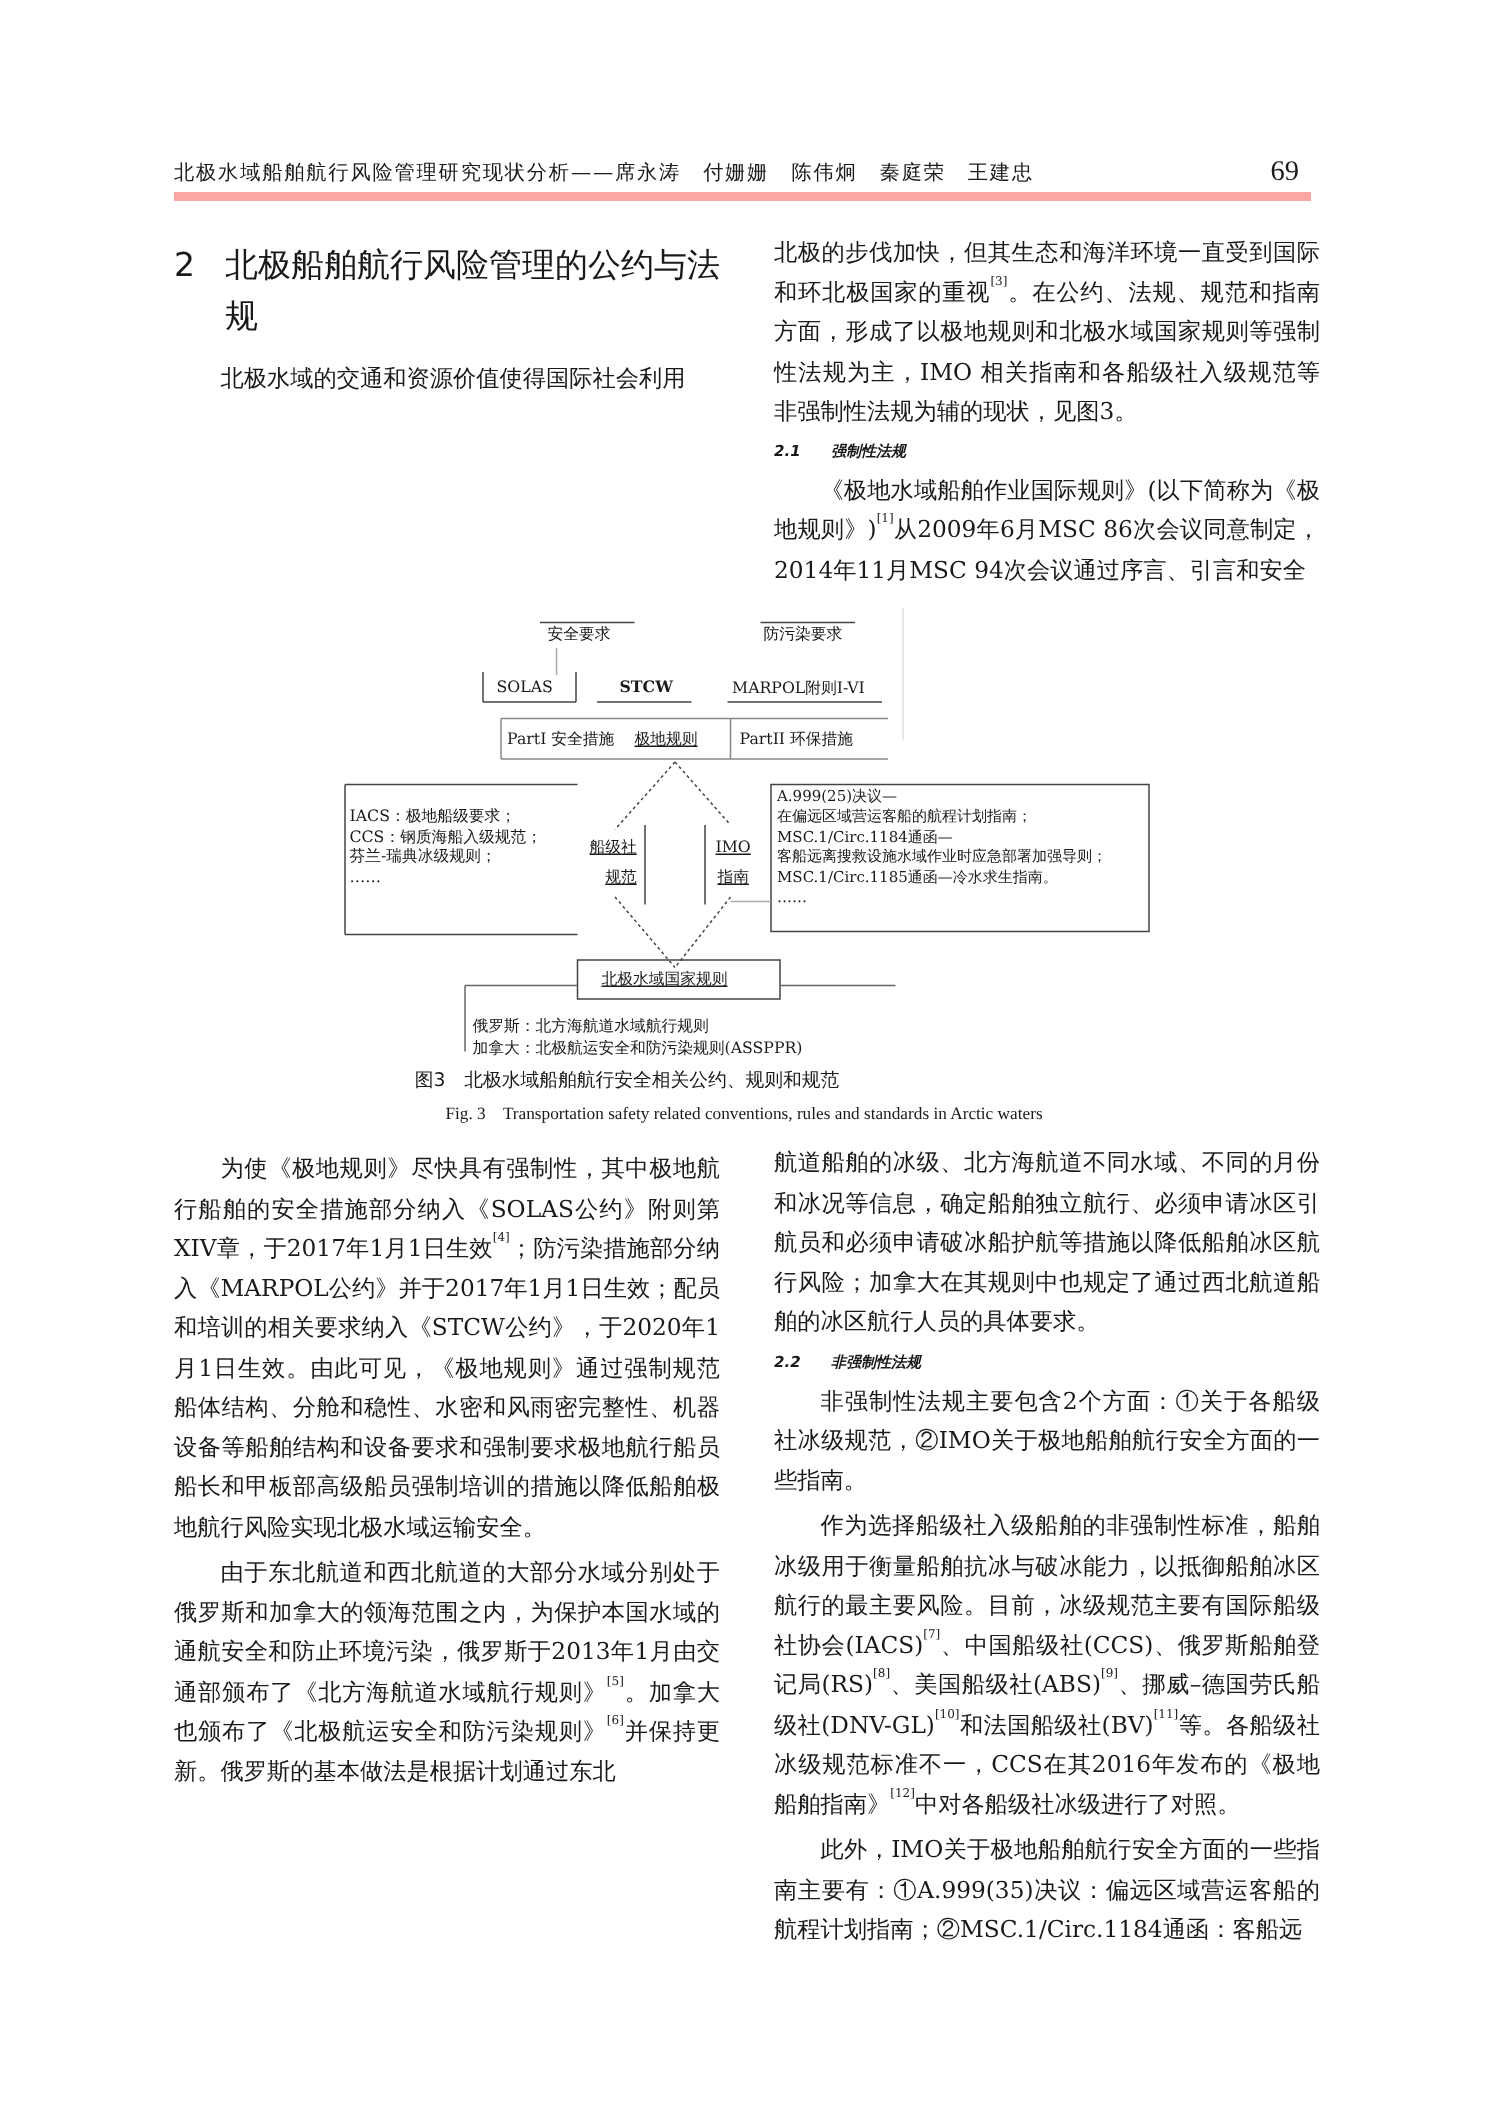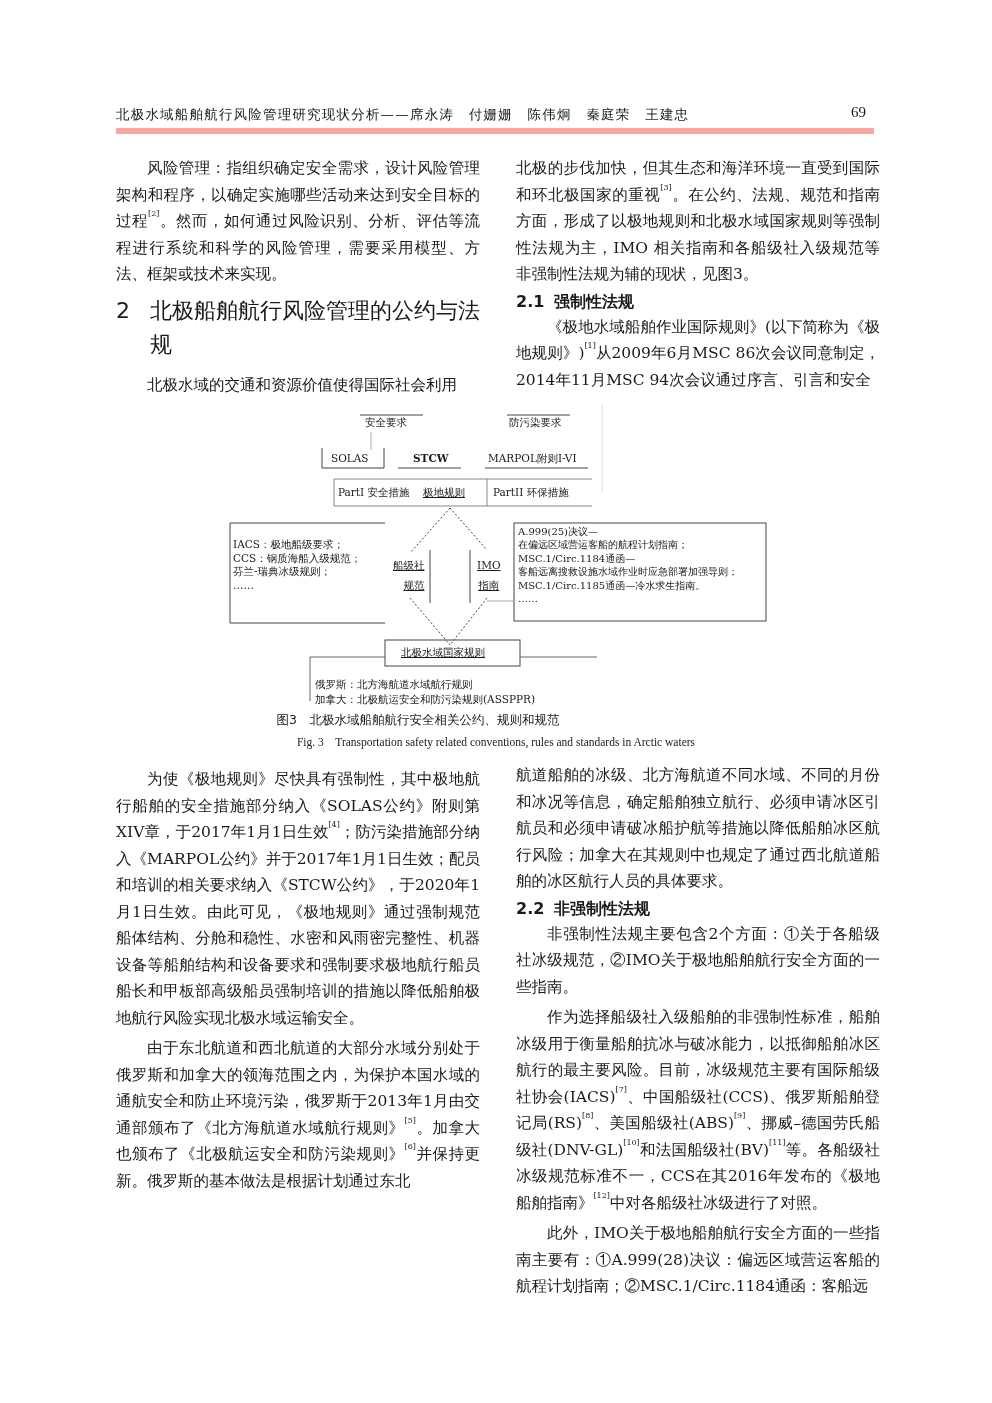--- a/index.html
+++ b/index.html
@@ -1,45 +1,44 @@
 <!DOCTYPE html>
 <html><head>
 <meta charset="utf-8">
 <style>
   html, body { margin:0; padding:0; background:#ffffff; }
   body { width:992px; height:1403px; position:relative; overflow:hidden;
          font-family:"DejaVu Serif", serif; color:#1a1a1a; }
   .header { position:absolute; left:116px; top:104px; width:758px; height:24px;
             border-bottom:6px solid #fca5a5; }
   .header .title { position:absolute; left:0; top:2px; font-size:13.5px; letter-spacing:1.2px; }
-  .header .page { position:absolute; right:8px; top:0; font-size:15px; font-family:"Liberation Serif", serif; }
+  .header .page { position:absolute; right:8px; top:0; font-size:19px; font-family:"Liberation Serif", serif; }
   .col { position:absolute; width:364px; font-size:15.5px; line-height:26.5px; text-align:justify; }
   .col p { margin:0; }
   .ind { text-indent:31px; }
   sup { font-size:8px; vertical-align:top; line-height:8px; position:relative; top:2px; }
   .h2 { font-size:22px; line-height:34px; margin:6px 0 10px 0; font-family:"DejaVu Sans", sans-serif; font-weight:normal; display:flex; }
   .h2 .num { width:34px; flex:none; }
-  .h3 { font-family:"DejaVu Sans", sans-serif; font-weight:bold; font-size:16px; line-height:24px; }
+  .h3 { font-family:"DejaVu Sans", sans-serif; font-weight:bold; font-size:10px; line-height:24px;font-style:italic; }
   .h3 .n { display:inline-block; width:38px; }
   .diagram { position:absolute; left:225px; top:405px; width:545px; height:300px; font-size:10.5px; font-family:"DejaVu Serif", serif; }
   .diagram .abs { position:absolute; white-space:nowrap; }
   .u { text-decoration:underline; }
   .caption-cn { position:absolute; left:0; width:836px; top:712px; text-align:center; font-size:12.5px; font-family:"DejaVu Sans", sans-serif; }
   .caption-en { position:absolute; left:0; width:992px; top:735px; text-align:center; font-size:11.5px; font-family:"Liberation Serif", serif; }
 </style>
 </head>
 <body>
 
 <div class="header">
   <span class="title">北极水域船舶航行风险管理研究现状分析——席永涛　付姗姗　陈伟炯　秦庭荣　王建忠</span>
   <span class="page">69</span>
 </div>
 
 <div class="col" style="left:116px; top:155px;">
-  <p class="ind"><span>风险管理：指组织确定安全需求，设计风险管理架构和程序，以确定实施哪些活动来达到安全目标的过程</span><sup>[2]</sup><span>。然而，如何通过风险识别、分析、评估等流程进行系统和科学的风险管理，需要采用模型、方法、框架或技术来实现。</span></p>
   <div class="h2">
     <span class="num">2</span>
     <span>北极船舶航行风险管理的公约与法规</span>
   </div>
   <p class="ind">北极水域的交通和资源价值使得国际社会利用</p>
 </div>
 
 <div class="col" style="left:516px; top:155px;">
   <p><span>北极的步伐加快，但其生态和海洋环境一直受到国际和环北极国家的重视</span><sup>[3]</sup><span>。在公约、法规、规范和指南方面，形成了以极地规则和北极水域国家规则等强制性法规为主，IMO 相关指南和各船级社入级规范等非强制性法规为辅的现状，见图3。</span></p>
   <div class="h3" style="margin-top:2px;">
@@ -137,14 +136,14 @@
   <p class="ind" style="margin-top:4px;"><span>由于东北航道和西北航道的大部分水域分别处于俄罗斯和加拿大的领海范围之内，为保护本国水域的通航安全和防止环境污染，俄罗斯于2013年1月由交通部颁布了《北方海航道水域航行规则》</span><sup>[5]</sup><span>。加拿大也颁布了《北极航运安全和防污染规则》</span><sup>[6]</sup><span>并保持更新。俄罗斯的基本做法是根据计划通过东北</span></p>
 </div>
 
 <div class="col" style="left:516px; top:762px;">
   <p>航道船舶的冰级、北方海航道不同水域、不同的月份和冰况等信息，确定船舶独立航行、必须申请冰区引航员和必须申请破冰船护航等措施以降低船舶冰区航行风险；加拿大在其规则中也规定了通过西北航道船舶的冰区航行人员的具体要求。</p>
   <div class="h3" style="margin-top:2px;">
     <span class="n">2.2</span><span>非强制性法规</span>
   </div>
   <p class="ind">非强制性法规主要包含2个方面：①关于各船级社冰级规范，②IMO关于极地船舶航行安全方面的一些指南。</p>
   <p class="ind" style="margin-top:4px;"><span>作为选择船级社入级船舶的非强制性标准，船舶冰级用于衡量船舶抗冰与破冰能力，以抵御船舶冰区航行的最主要风险。目前，冰级规范主要有国际船级社协会(IACS)</span><sup>[7]</sup><span>、中国船级社(CCS)、俄罗斯船舶登记局(RS)</span><sup>[8]</sup><span>、美国船级社(ABS)</span><sup>[9]</sup><span>、挪威–德国劳氏船级社(DNV-GL)</span><sup>[10]</sup><span>和法国船级社(BV)</span><sup>[11]</sup><span>等。各船级社冰级规范标准不一，CCS在其2016年发布的《极地船舶指南》</span><sup>[12]</sup><span>中对各船级社冰级进行了对照。</span></p>
-  <p class="ind" style="margin-top:4px;">此外，IMO关于极地船舶航行安全方面的一些指南主要有：①A.999(28)决议：偏远区域营运客船的航程计划指南；②MSC.1/Circ.1184通函：客船远</p>
+  <p class="ind" style="margin-top:4px;">此外，IMO关于极地船舶航行安全方面的一些指南主要有：①A.999(35)决议：偏远区域营运客船的航程计划指南；②MSC.1/Circ.1184通函：客船远</p>
 </div>
 
 </body></html>

